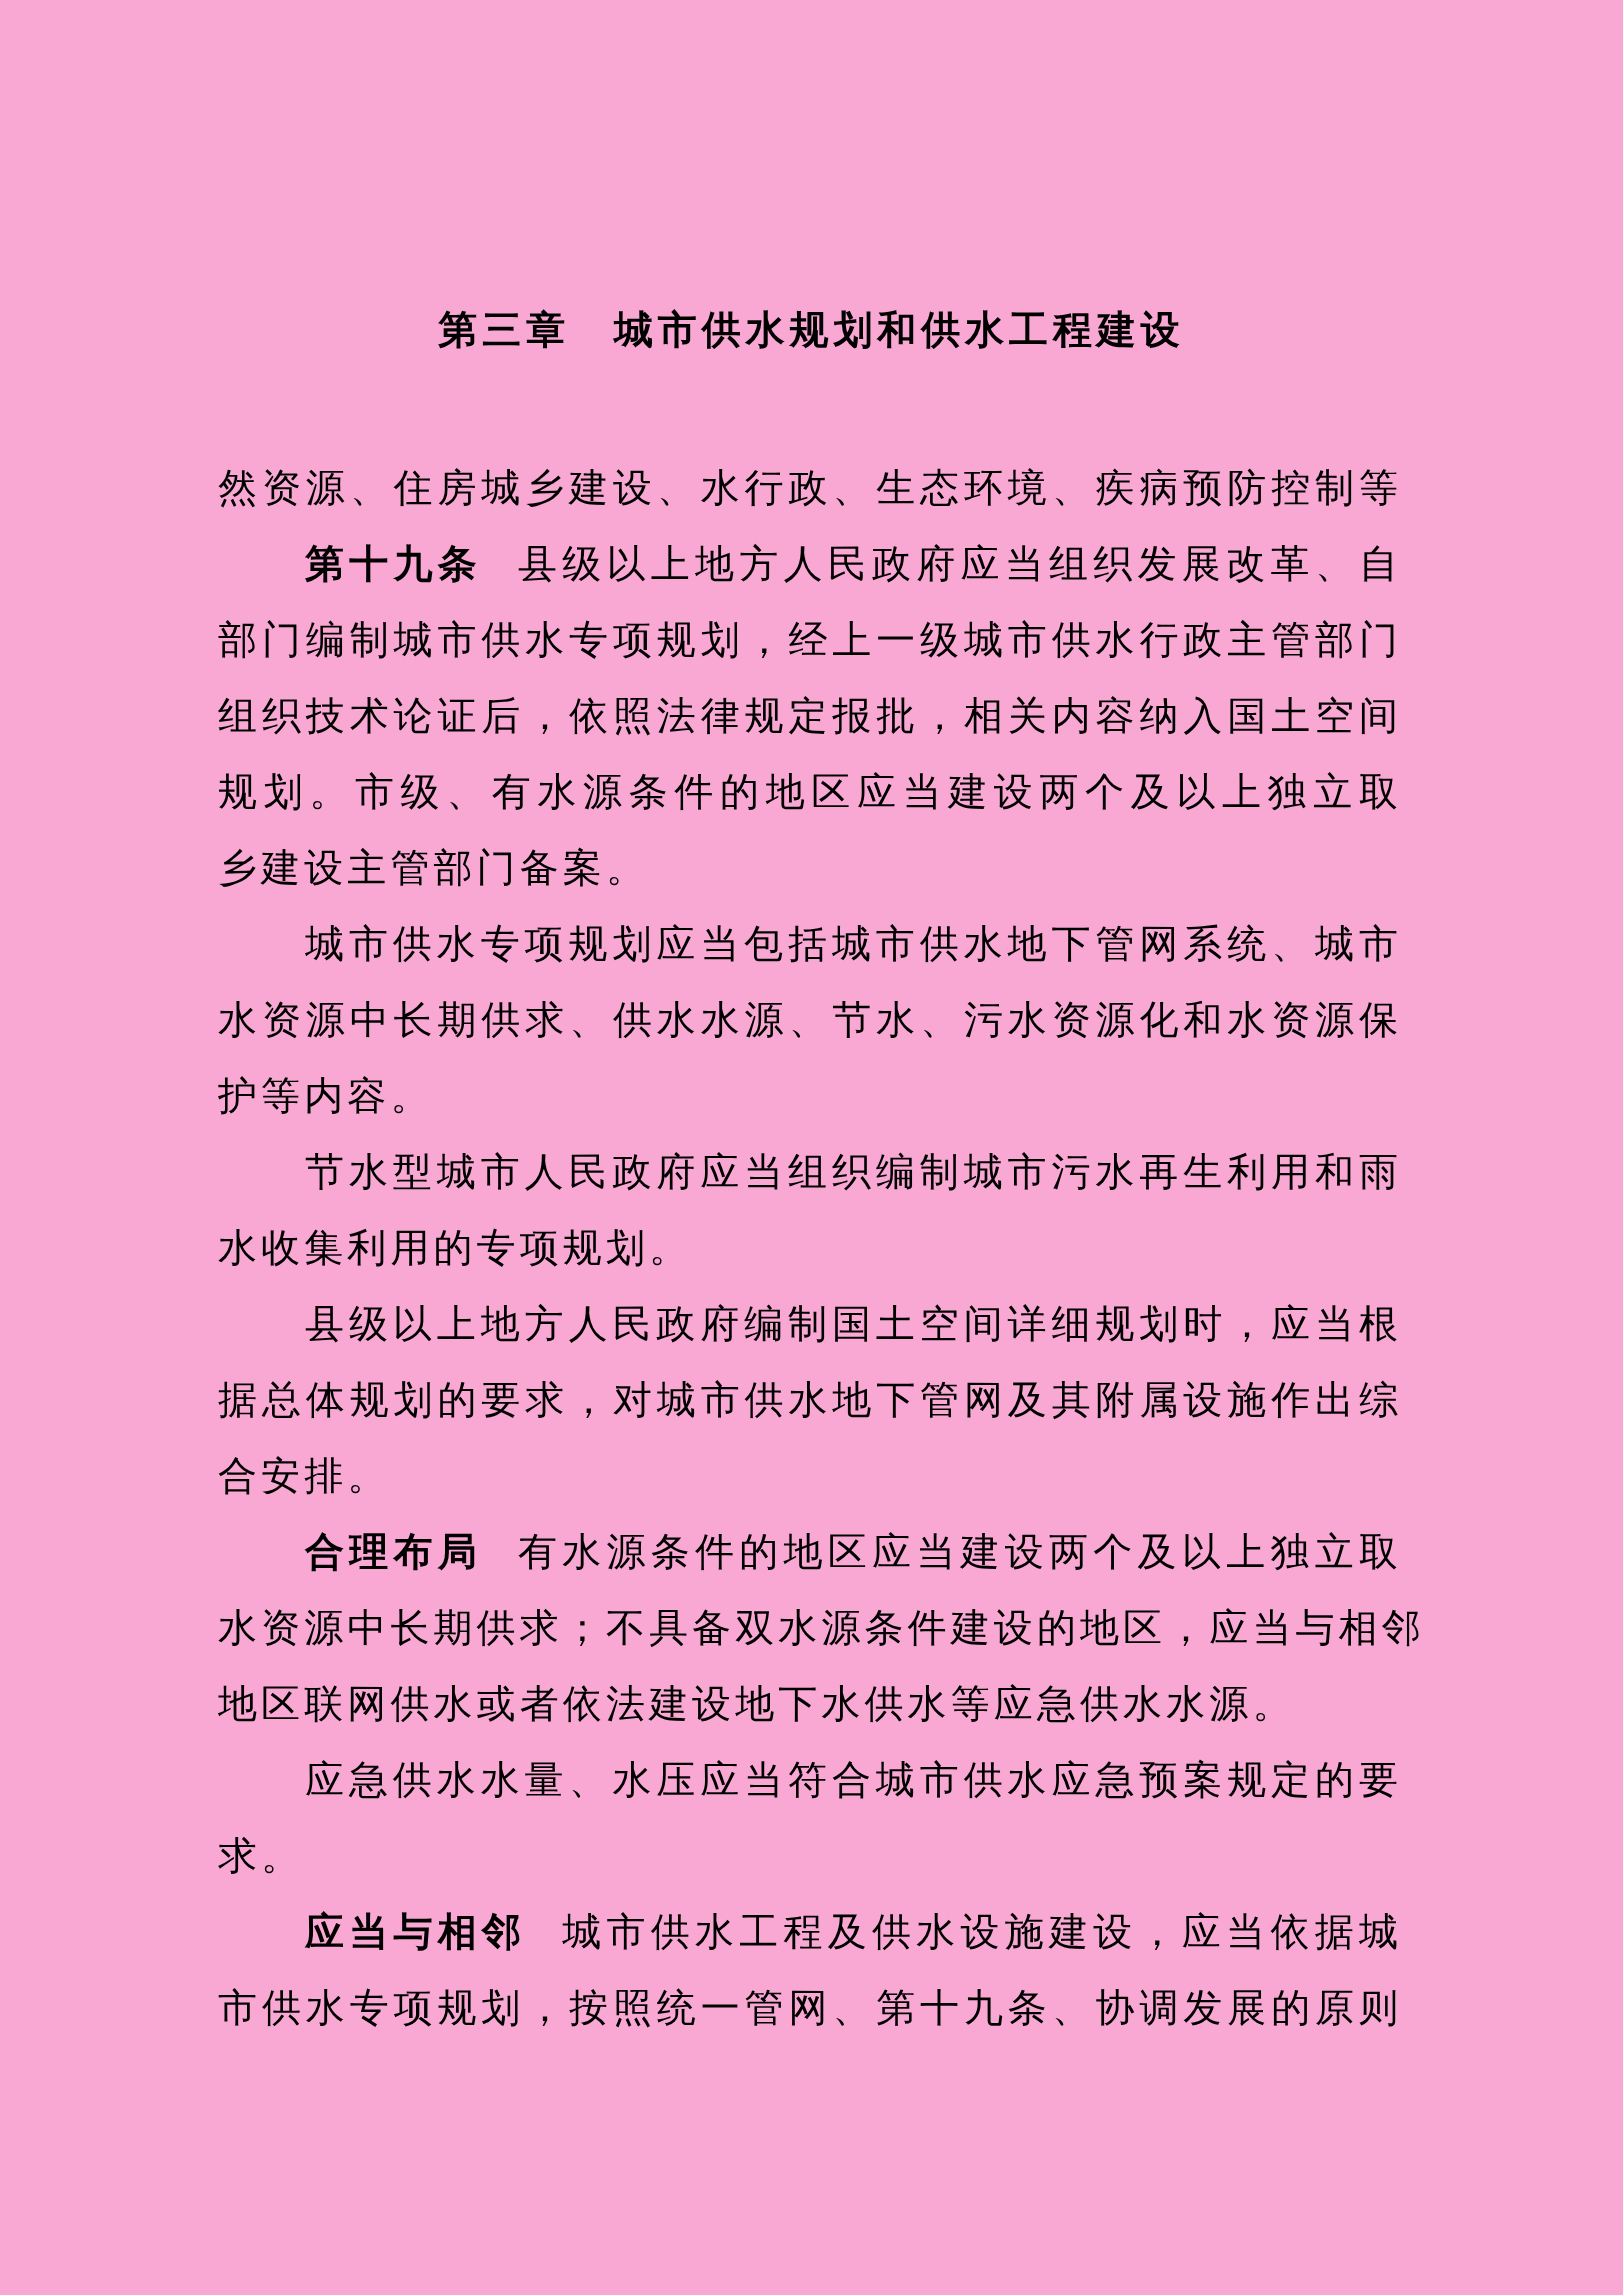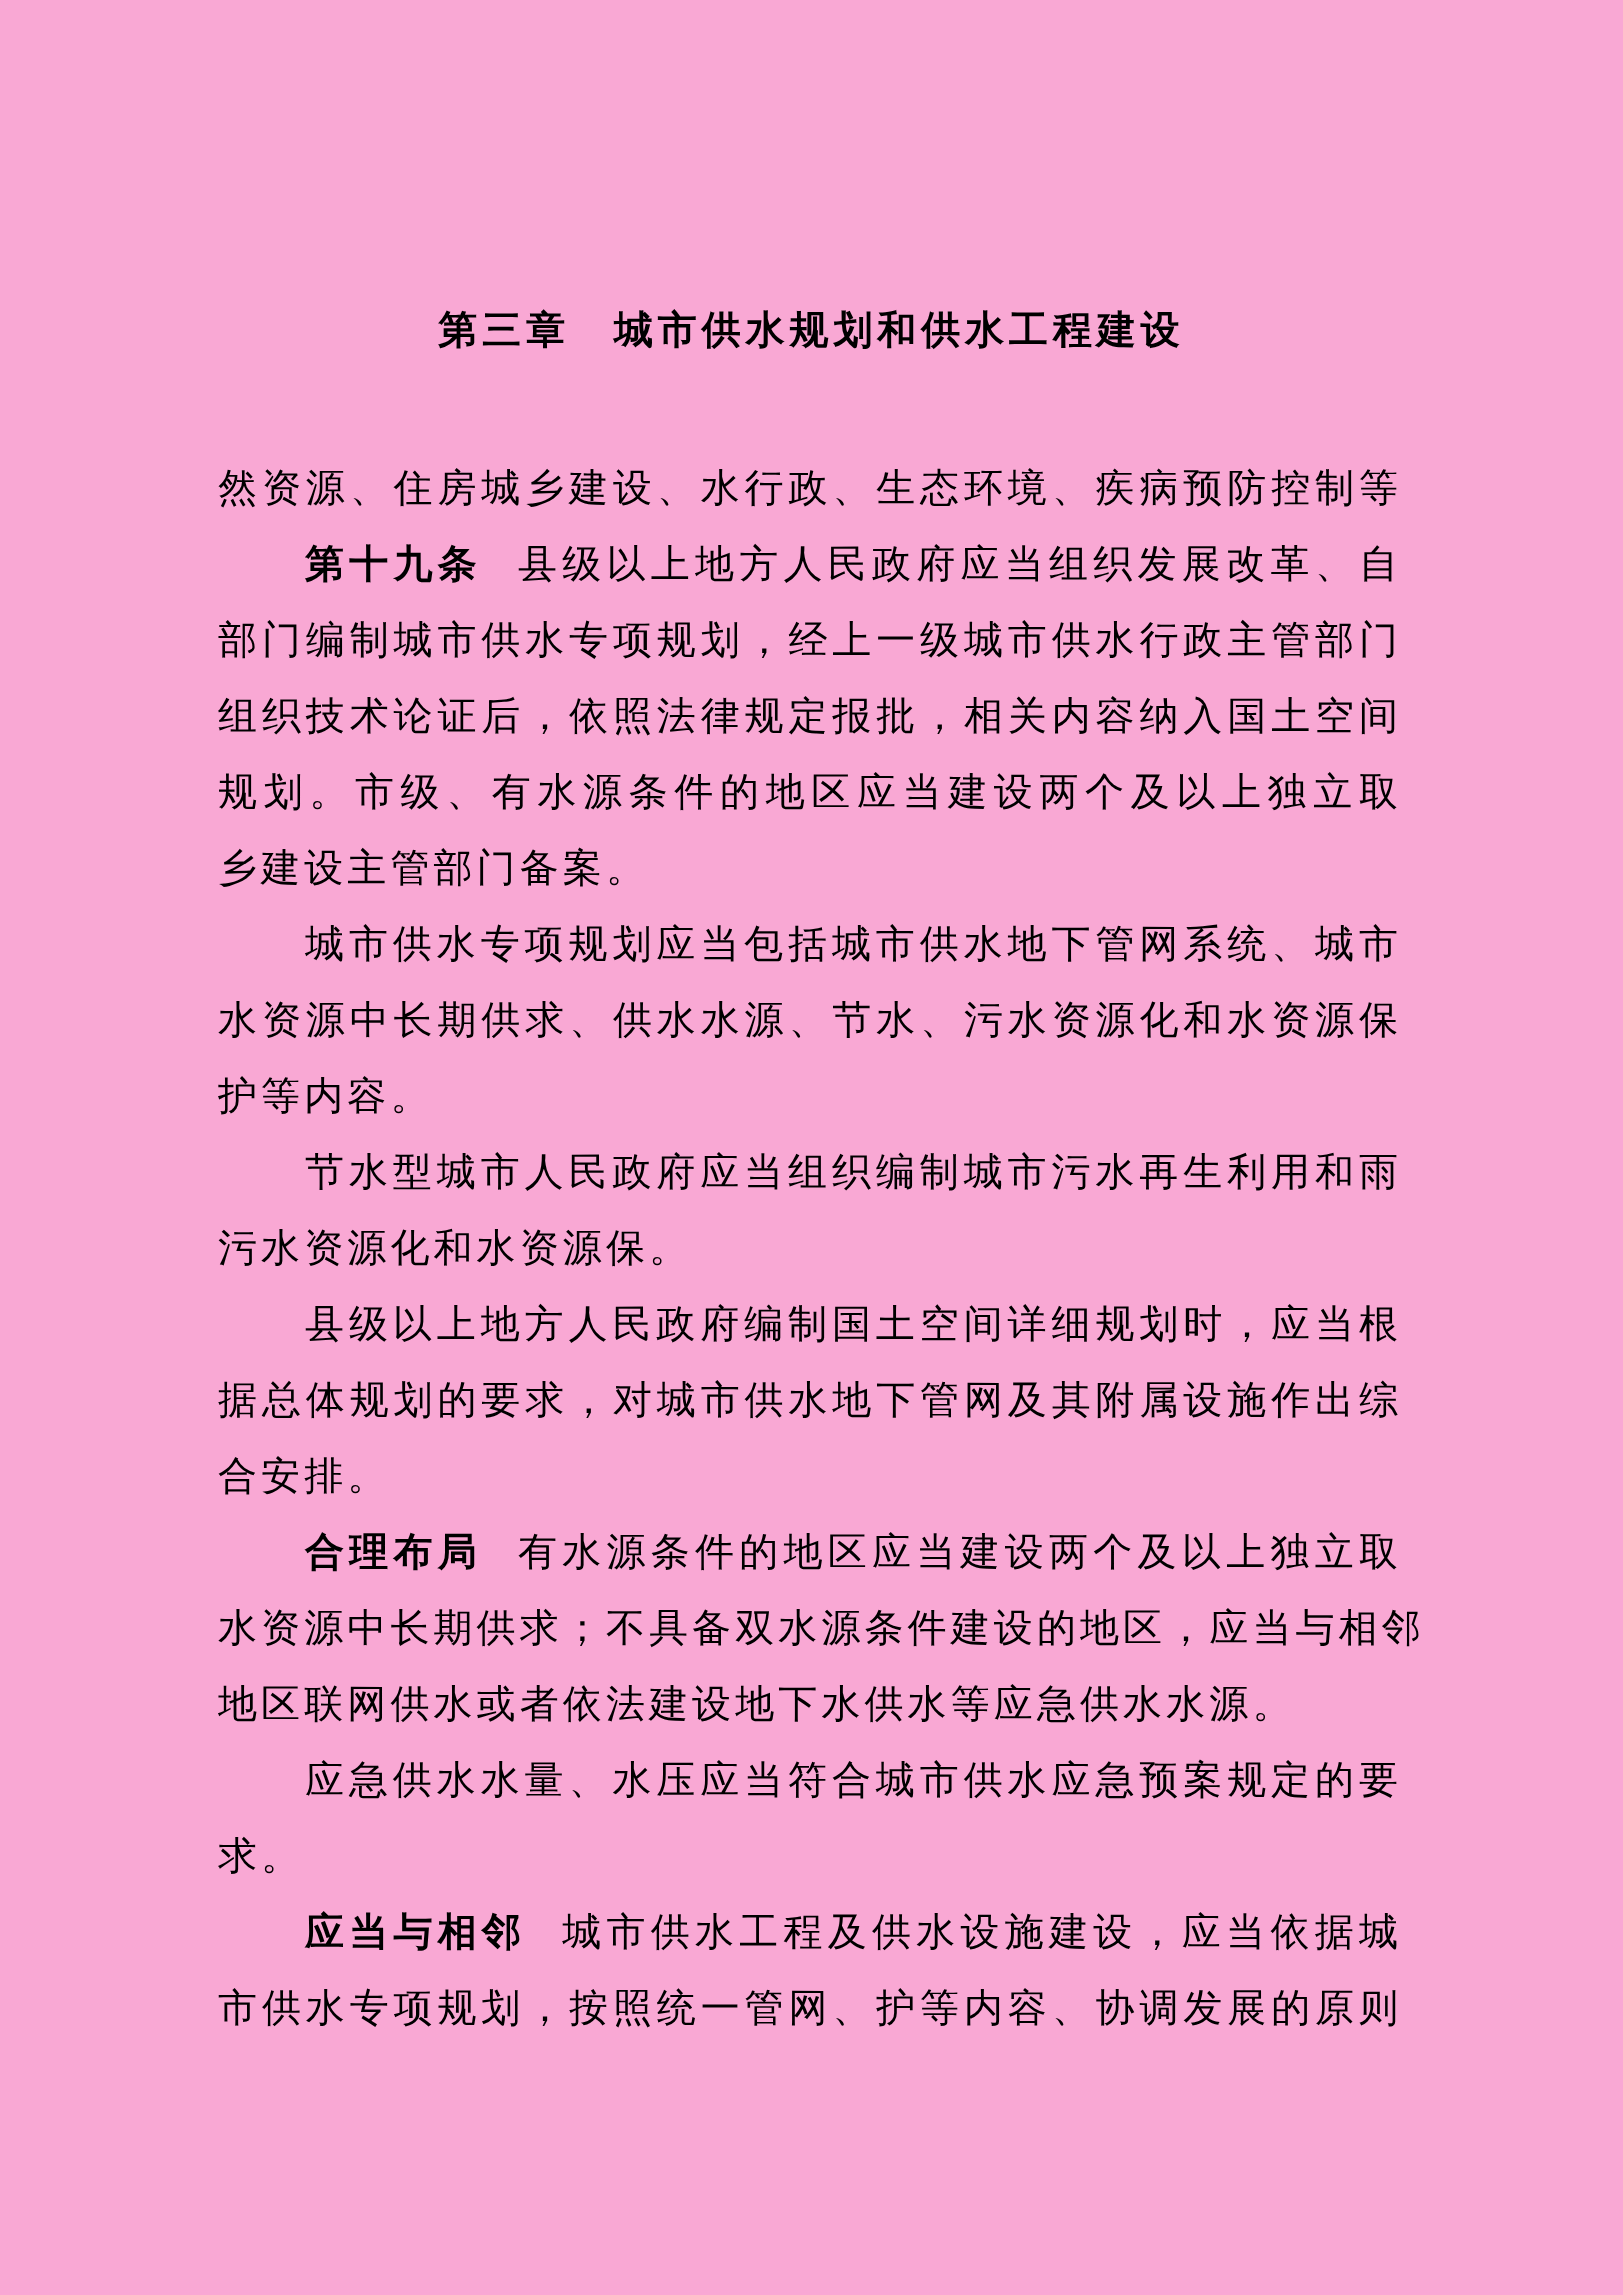--- a/index.html
+++ b/index.html
@@ -78,21 +78,21 @@
     </div>
 
     <div class="para">
       <div class="line indent">城市供水专项规划应当包括城市供水地下管网系统、城市</div>
       <div class="line">水资源中长期供求、供水水源、节水、污水资源化和水资源保</div>
       <div class="line short">护等内容。</div>
     </div>
 
     <div class="para">
       <div class="line indent">节水型城市人民政府应当组织编制城市污水再生利用和雨</div>
-      <div class="line short">污水资源化和水资源保。</div>
+      <div class="line short">水收集利用的专项规划。</div>
     </div>
 
     <div class="para">
       <div class="line indent">县级以上地方人民政府编制国土空间详细规划时，应当根</div>
       <div class="line">据总体规划的要求，对城市供水地下管网及其附属设施作出综</div>
       <div class="line short">合安排。</div>
     </div>
 
     <div class="para">
       <div class="line indent"><span class="article-label">合理布局</span><span>有水源条件的地区应当建设两个及以上独立取</span></div>
@@ -100,18 +100,18 @@
       <div class="line short">地区联网供水或者依法建设地下水供水等应急供水水源。</div>
     </div>
 
     <div class="para">
       <div class="line indent">应急供水水量、水压应当符合城市供水应急预案规定的要</div>
       <div class="line short">求。</div>
     </div>
 
     <div class="para">
       <div class="line indent"><span class="article-label">应当与相邻</span><span>城市供水工程及供水设施建设，应当依据城</span></div>
-      <div class="line">市供水专项规划，按照统一管网、护等内容、协调发展的原则</div>
+      <div class="line">市供水专项规划，按照统一管网、第十九条、协调发展的原则</div>
     </div>
 
   </div>
 </div>
 
 
 </body></html>

